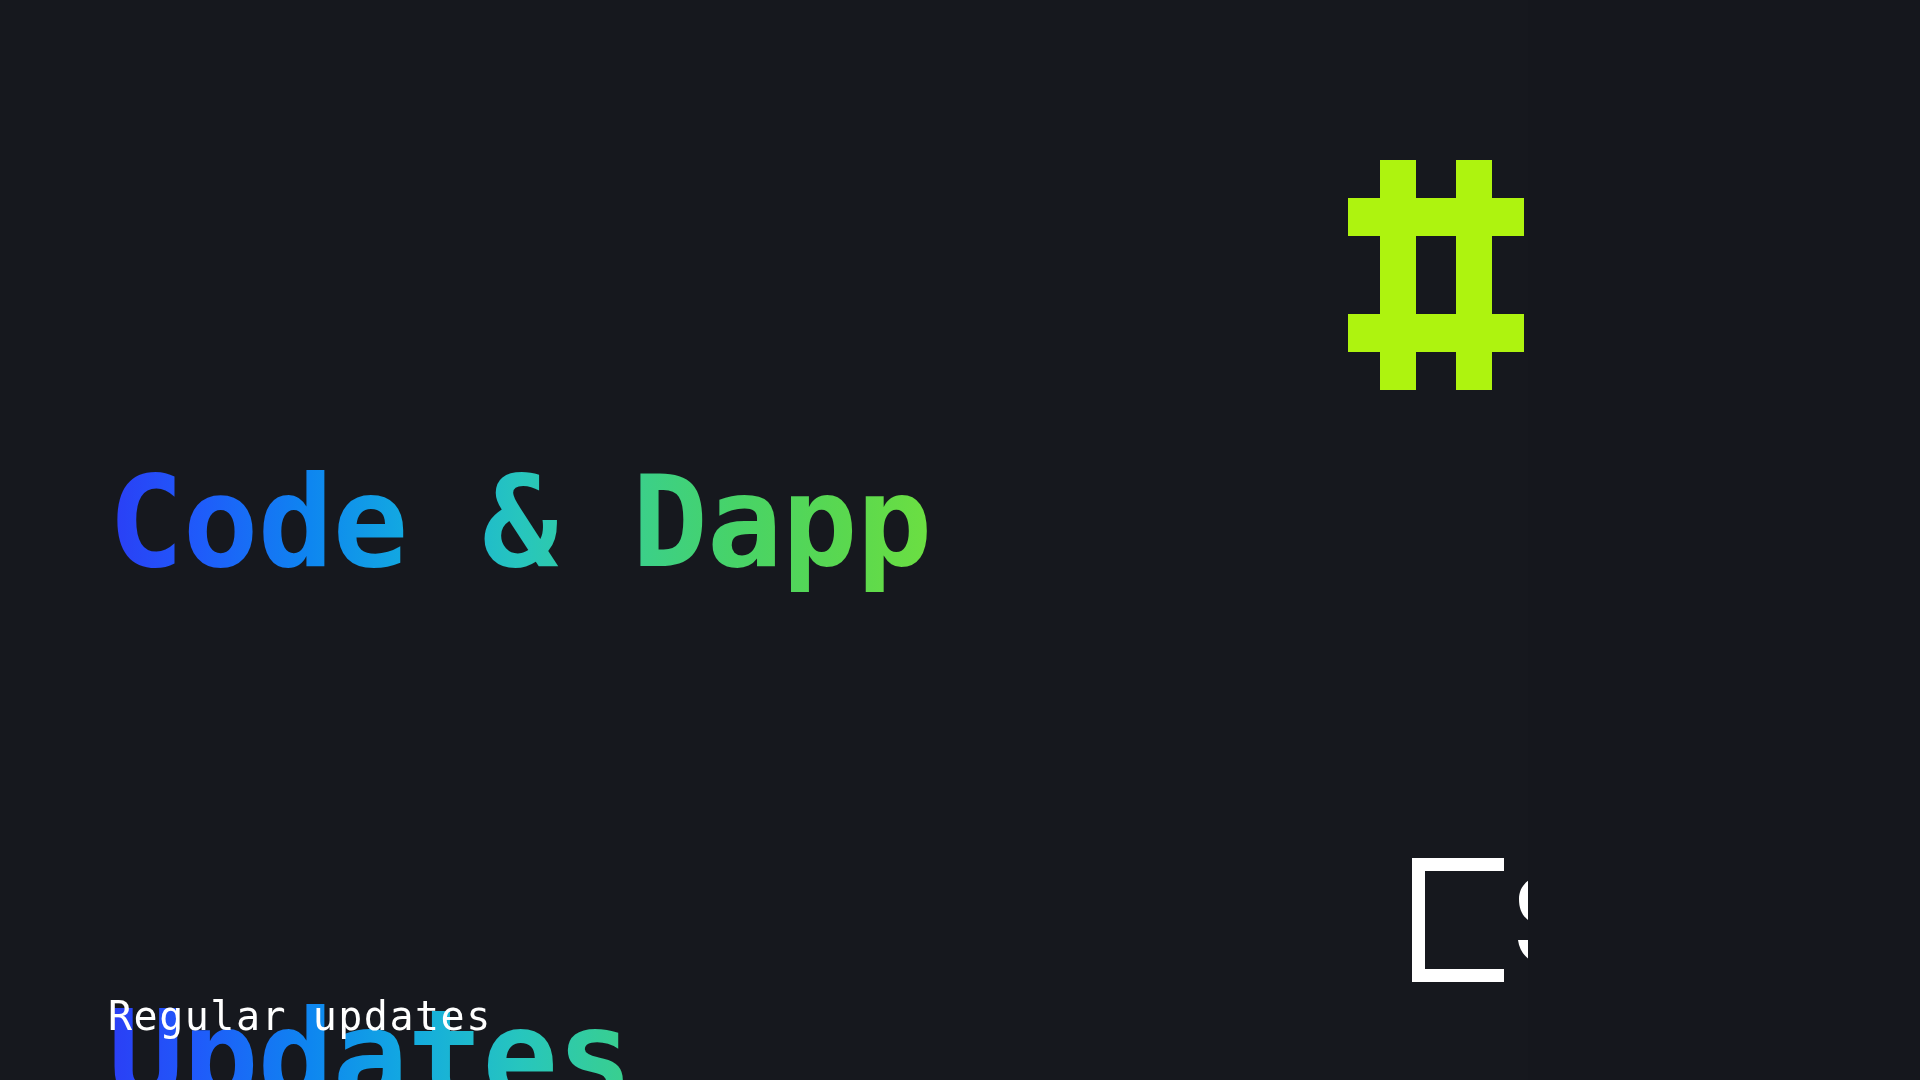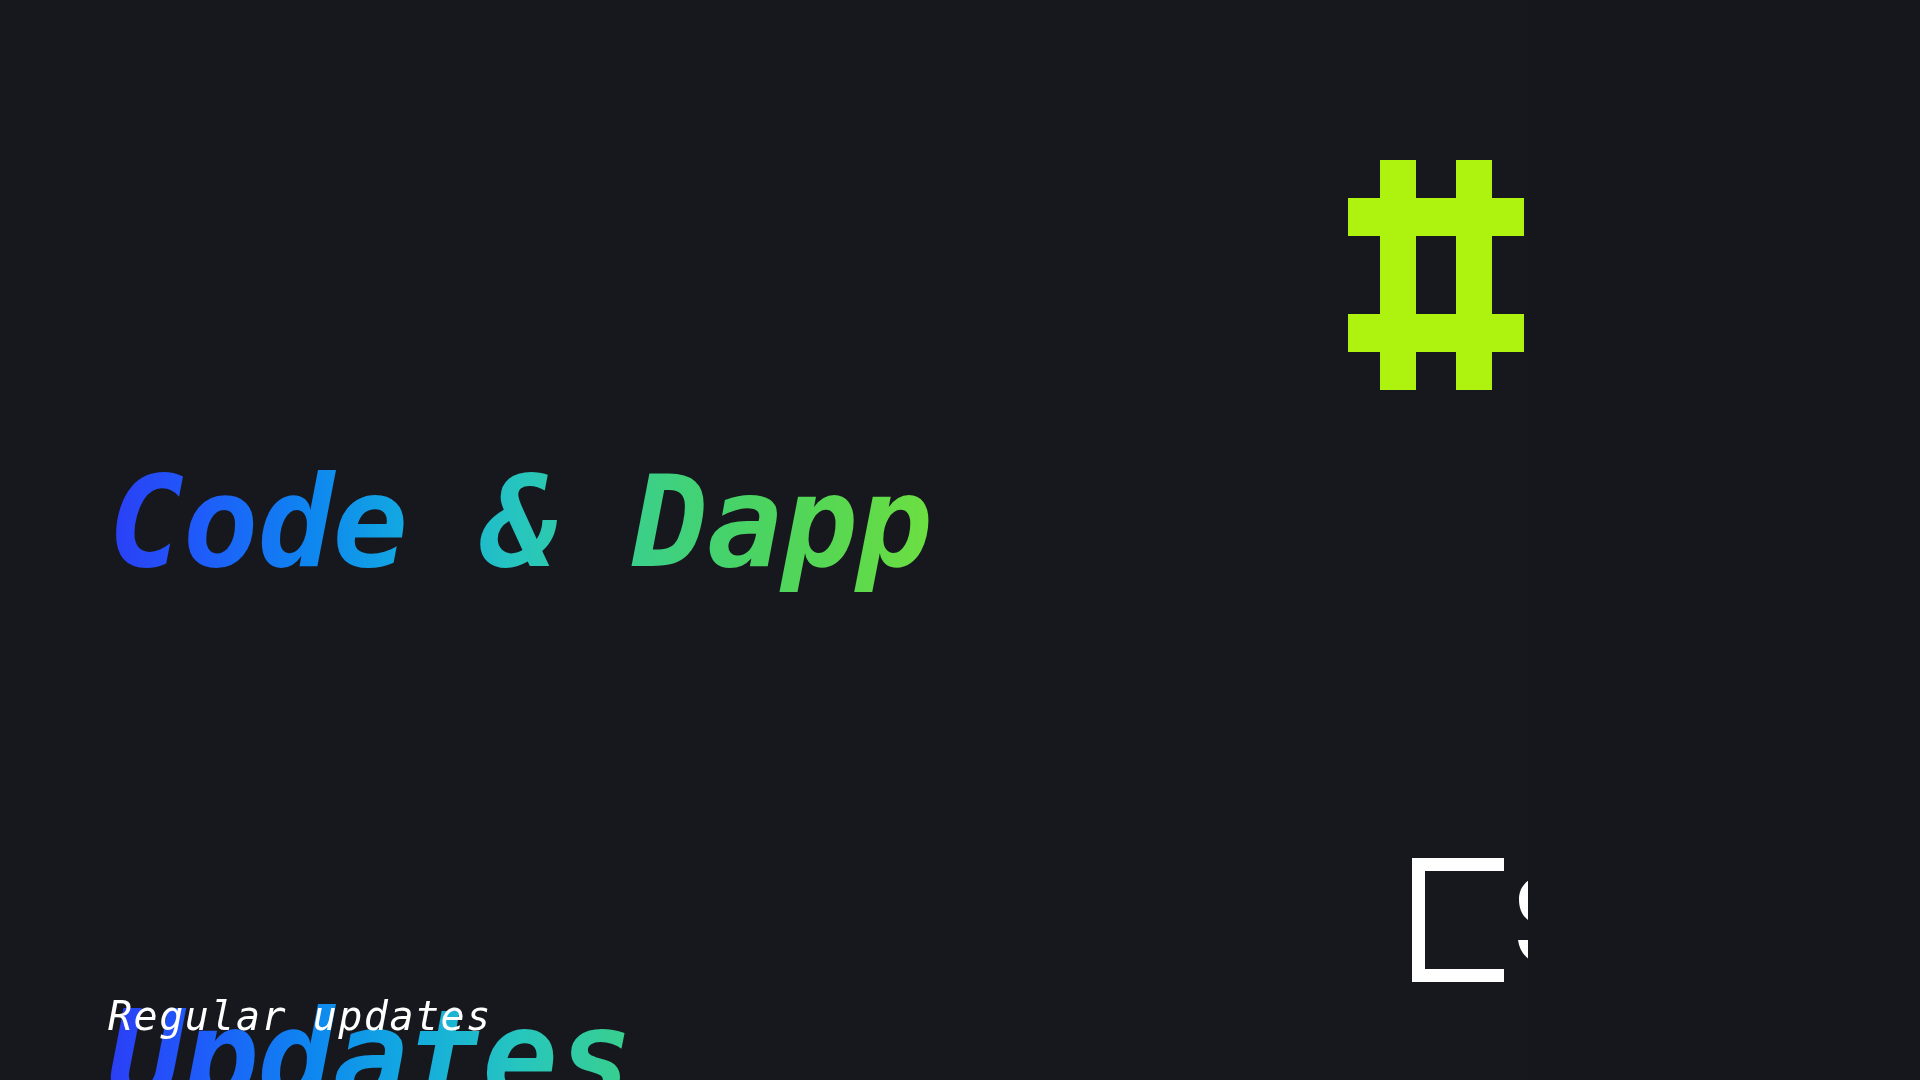--- a/index.html
+++ b/index.html
@@ -8,21 +8,20 @@
     padding: 0;
     background: #15171d;
   }
   #canvas {
     position: relative;
     width: 1528px;
     height: 1080px;
     background: #16181e;
     overflow: hidden;
     font-family: "DejaVu Sans Mono", "Liberation Mono", monospace;
-    font-style: italic;
   }
 
   
   .headline {
     position: absolute;
     left: 108px;
     top: 78px;
     width: 1010px;
     font-family: "DejaVu Sans Mono", "Liberation Mono", monospace;
     font-weight: 700;

